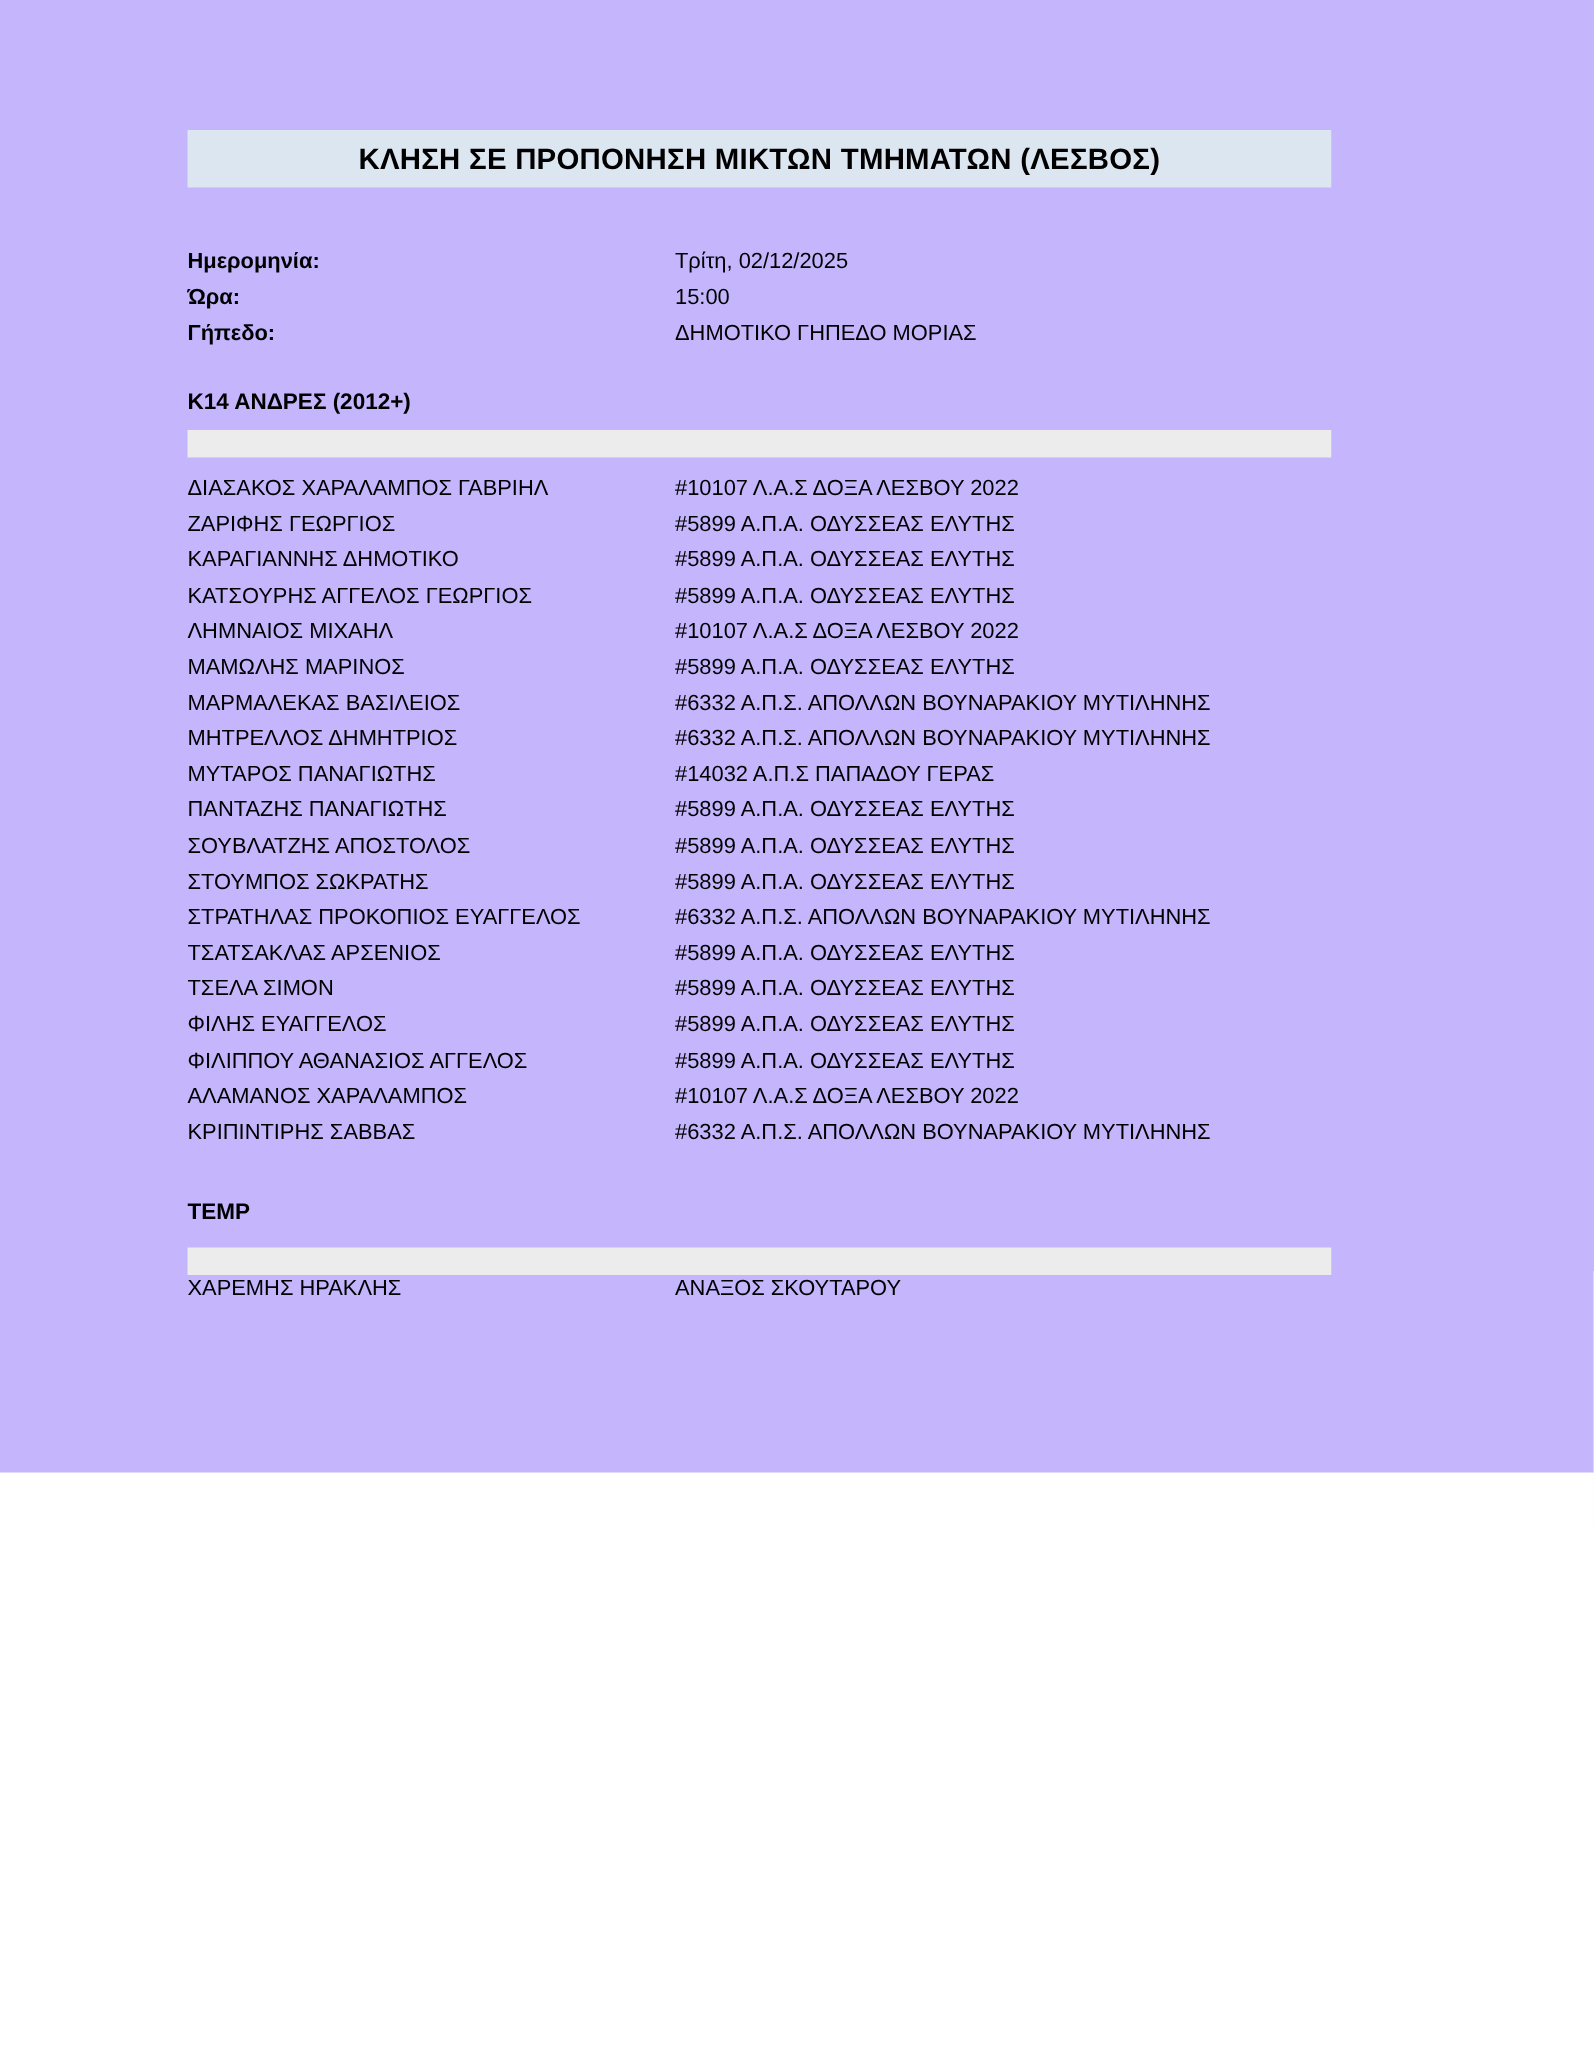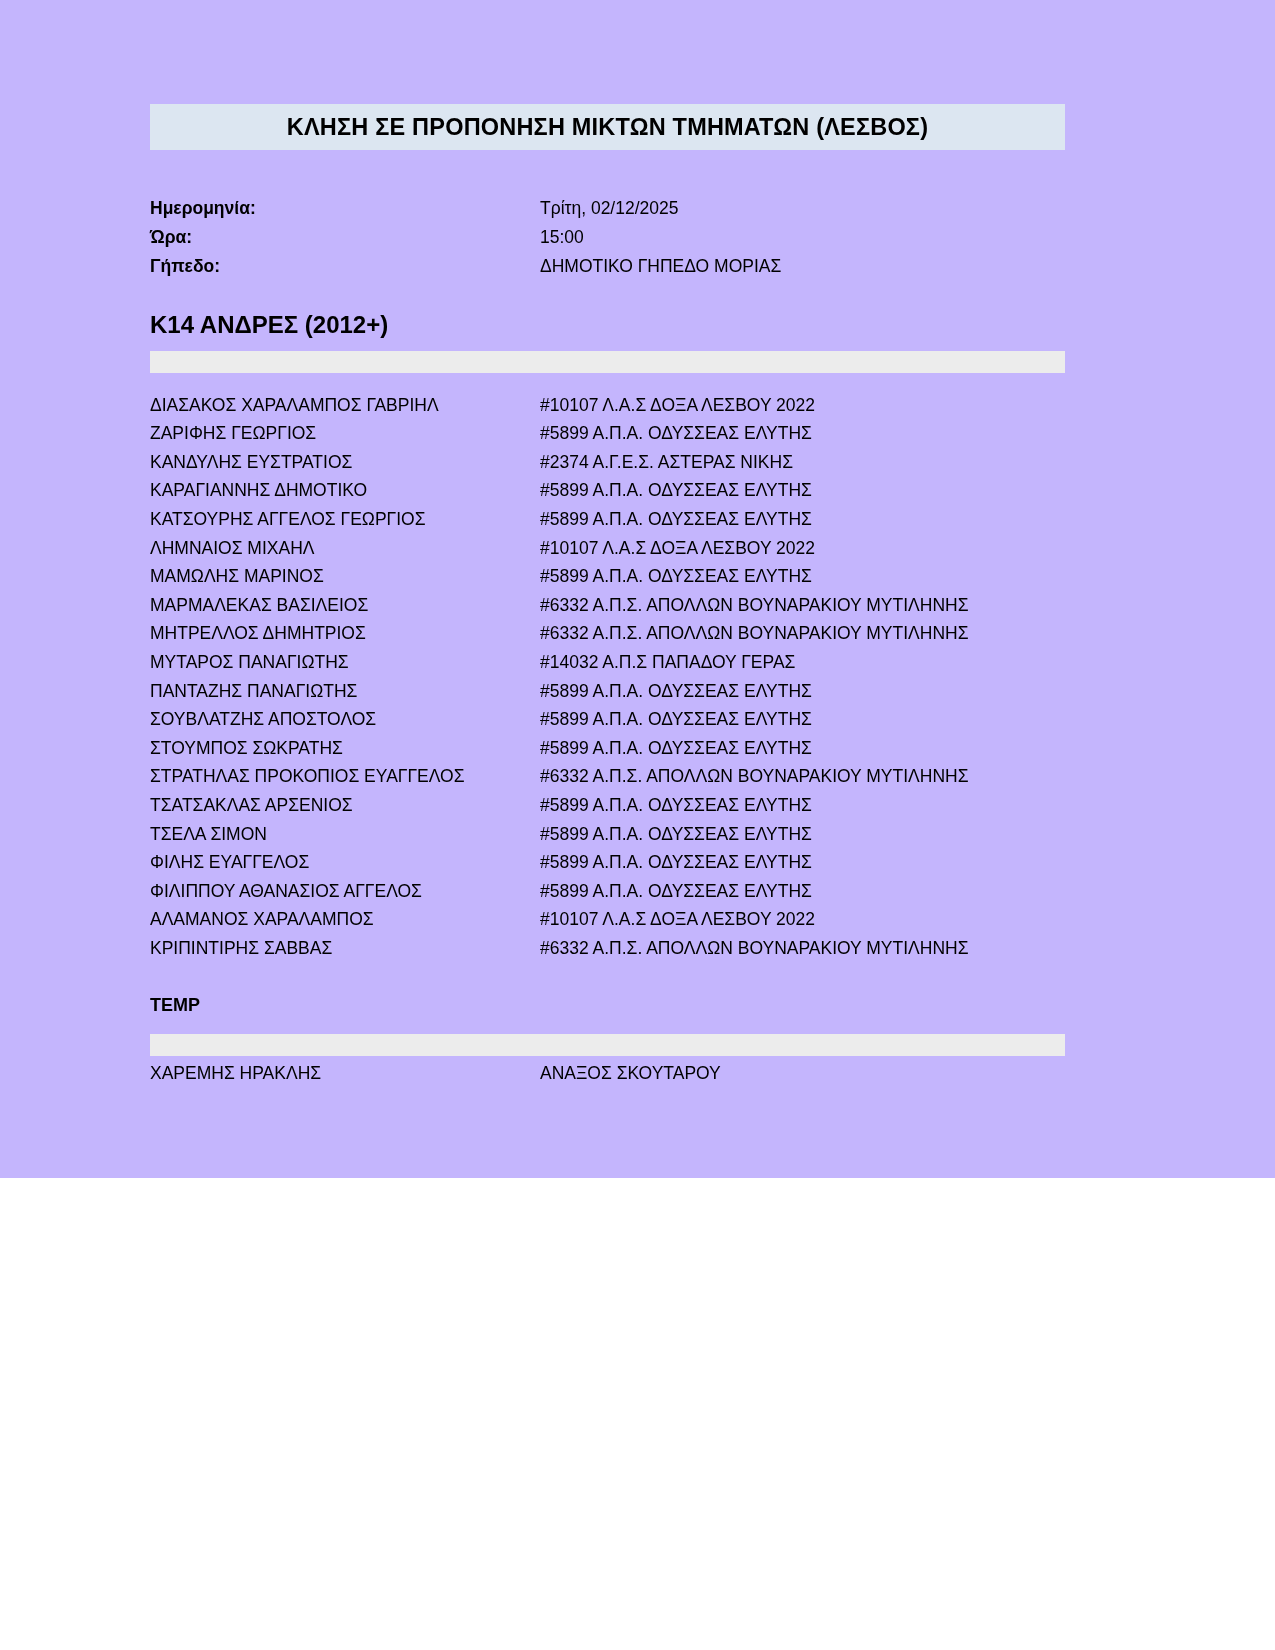--- a/index.html
+++ b/index.html
@@ -54,35 +54,35 @@
   .meta-label {
     width: 390px;
     font-size: 17.5px;
     font-weight: bold;
   }
   .meta-value {
     font-size: 17.5px;
   }
   .section-title {
     margin-top: 34px;
-    font-size: 24px;
+    font-size: 18px;
     font-weight: bold;
   }
   .band {
     margin-top: 12px;
     height: 22px;
     background: #ececec;
     width: 915px;
   }
   .roster {
     margin-top: 14px;
   }
   .roster-row {
     display: flex;
-    align-items: flex-end;
+    align-items: flex-start;
     height: 28.6px;
   }
   .player-name {
     width: 390px;
     font-size: 17.5px;
     white-space: nowrap;
   }
   .player-club {
     font-size: 17.5px;
     white-space: nowrap;
@@ -133,24 +133,20 @@
     <div class="roster">
       <div class="roster-row">
         <div class="player-name">ΔΙΑΣΑΚΟΣ ΧΑΡΑΛΑΜΠΟΣ ΓΑΒΡΙΗΛ</div>
         <div class="player-club">#10107 Λ.Α.Σ ΔΟΞΑ ΛΕΣΒΟΥ 2022</div>
       </div>
       <div class="roster-row">
         <div class="player-name">ΖΑΡΙΦΗΣ ΓΕΩΡΓΙΟΣ</div>
         <div class="player-club">#5899 Α.Π.Α. ΟΔΥΣΣΕΑΣ ΕΛΥΤΗΣ</div>
       </div>
       <div class="roster-row">
-        <div class="player-name">ΚΑΝΔΥΛΗΣ ΕΥΣΤΡΑΤΙΟΣ</div>
-        <div class="player-club">#2374 Α.Γ.Ε.Σ. ΑΣΤΕΡΑΣ ΝΙΚΗΣ</div>
-      </div>
-      <div class="roster-row">
         <div class="player-name">ΚΑΡΑΓΙΑΝΝΗΣ ΔΗΜΟΤΙΚΟ</div>
         <div class="player-club">#5899 Α.Π.Α. ΟΔΥΣΣΕΑΣ ΕΛΥΤΗΣ</div>
       </div>
       <div class="roster-row">
         <div class="player-name">ΚΑΤΣΟΥΡΗΣ ΑΓΓΕΛΟΣ ΓΕΩΡΓΙΟΣ</div>
         <div class="player-club">#5899 Α.Π.Α. ΟΔΥΣΣΕΑΣ ΕΛΥΤΗΣ</div>
       </div>
       <div class="roster-row">
         <div class="player-name">ΛΗΜΝΑΙΟΣ ΜΙΧΑΗΛ</div>
         <div class="player-club">#10107 Λ.Α.Σ ΔΟΞΑ ΛΕΣΒΟΥ 2022</div>

